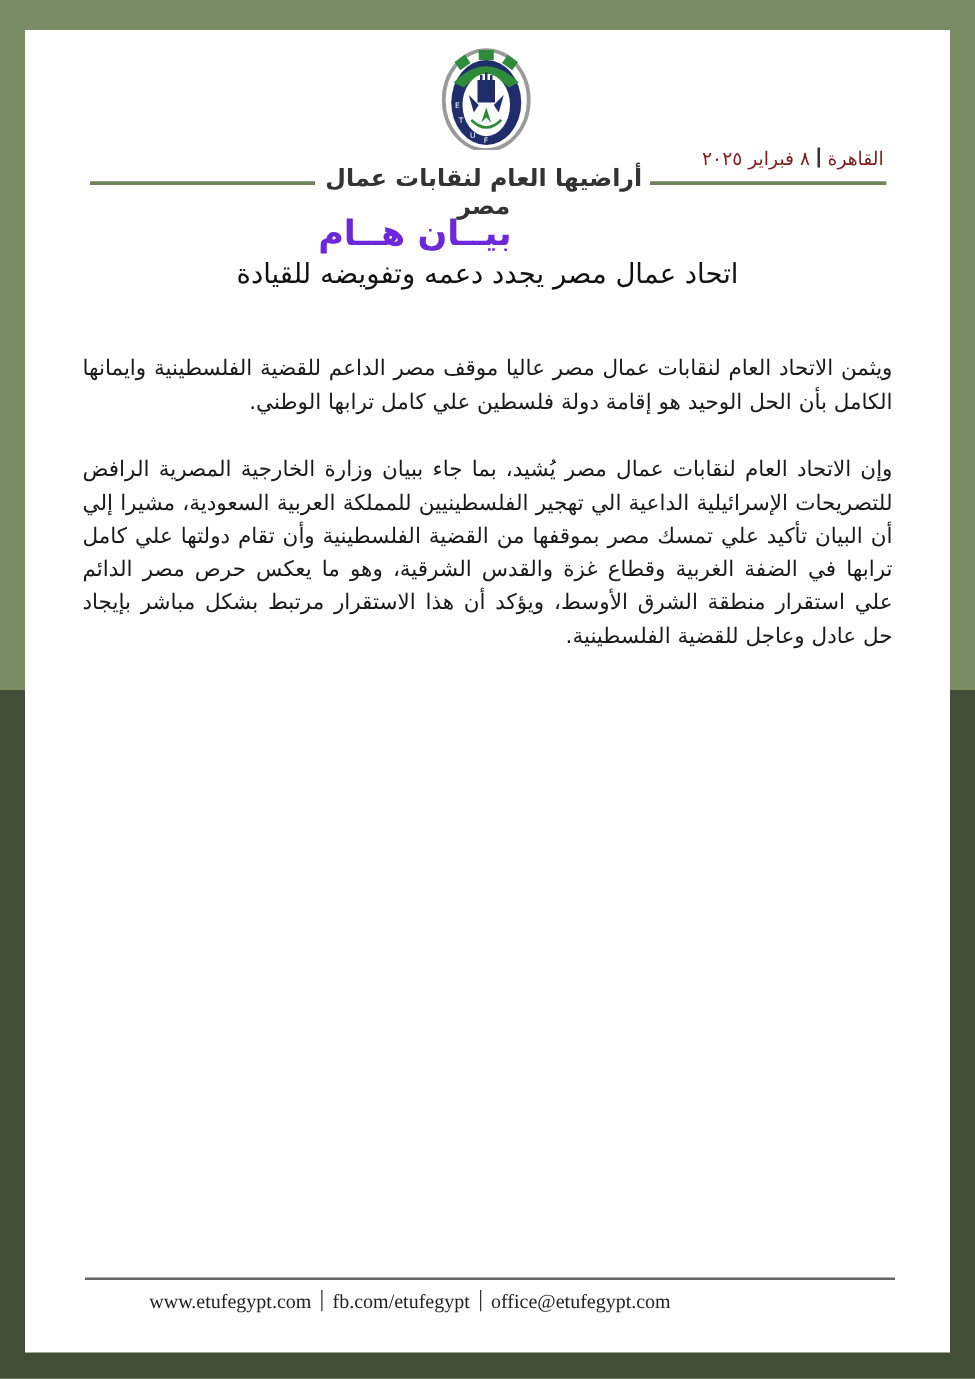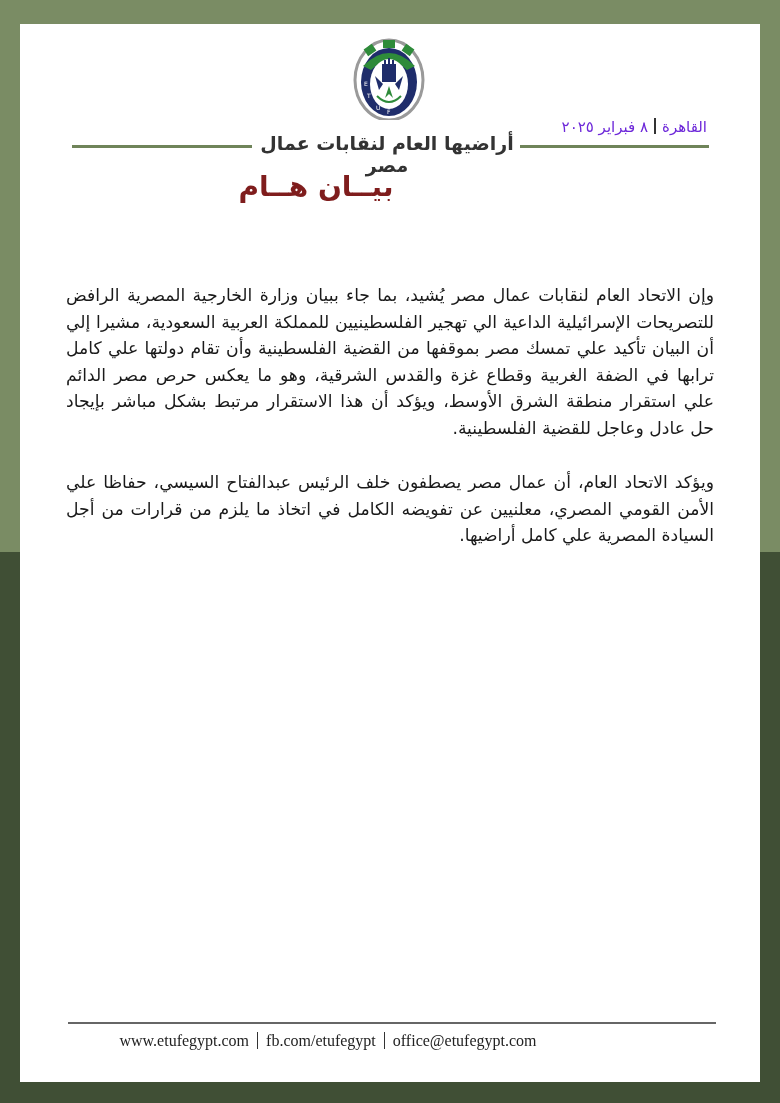--- a/index.html
+++ b/index.html
@@ -10,32 +10,32 @@
   }
   .panel {
     position: absolute; left: 20px; top: 24px; width: 740px; height: 1058px;
     background: #ffffff;
   }
   .logo {
     position: absolute; left: 347px; top: 36px; width: 84px; height: 84px;
   }
   .date {
     position: absolute; right: 73px; top: 118px; direction: rtl;
-    font-size: 15px; color: #6d28d9; white-space: nowrap;
+    font-size: 15px; color: #7f1d1d; white-space: nowrap;
   }
   .date .sep { display: inline-block; width: 2px; height: 16px; background: #333; margin: 0 6px; vertical-align: -2px; }
   .rule-left { position: absolute; left: 72px; top: 145px; width: 180px; height: 3px; background: #6f8459; }
   .rule-right { position: absolute; left: 520px; top: 145px; width: 189px; height: 3px; background: #6f8459; }
   .org-title {
     position: absolute; left: 258px; top: 132px; width: 258px; text-align: center;
     direction: rtl; font-size: 19px; font-weight: bold; color: #333;
   }
   .statement {
     position: absolute; left: 0; top: 170px; width: 632px; text-align: center;
-    direction: rtl; font-size: 28px; font-weight: bold; color: #7f1d1d;
+    direction: rtl; font-size: 28px; font-weight: bold; color: #6d28d9; padding-left: 16px;
   }
   .headline {
     position: absolute; left: 60px; top: 206px; width: 660px; text-align: center;
     direction: rtl; font-size: 22px; line-height: 28px; color: #111;
   }
   .body-text {
     position: absolute; left: 66px; top: 282px; width: 648px;
     direction: rtl; text-align: justify; text-align-last: right;
     font-size: 17.2px; line-height: 26.5px; color: #1a1a1a;
   }
@@ -82,23 +82,24 @@
   <span>القاهرة</span><span class="sep"></span><span>٨ فبراير ٢٠٢٥</span>
 </div>
 
 <div class="rule-left"></div>
 <div class="org-title">أراضيها العام لنقابات عمال مصر</div>
 <div class="rule-right"></div>
 
 <div class="statement">بيــان هــام</div>
 
 <div class="headline">
+  <div>اتحاد عمال مصر يجدد دعمه وتفويضه للقيادة</div>
 </div>
 
 <div class="body-text">
+  <p>ويثمن الاتحاد العام لنقابات عمال مصر عاليا موقف مصر الداعم للقضية الفلسطينية وايمانها الكامل بأن الحل الوحيد هو إقامة دولة فلسطين علي كامل ترابها الوطني.</p>
   <p>وإن الاتحاد العام لنقابات عمال مصر يُشيد، بما جاء ببيان وزارة الخارجية المصرية الرافض للتصريحات الإسرائيلية الداعية الي تهجير الفلسطينيين للمملكة العربية السعودية، مشيرا إلي أن البيان تأكيد علي تمسك مصر بموقفها من القضية الفلسطينية وأن تقام دولتها علي كامل ترابها في الضفة الغربية وقطاع غزة والقدس الشرقية، وهو ما يعكس حرص مصر الدائم علي استقرار منطقة الشرق الأوسط، ويؤكد أن هذا الاستقرار مرتبط بشكل مباشر بإيجاد حل عادل وعاجل للقضية الفلسطينية.</p>
-  <p>ويؤكد الاتحاد العام، أن عمال مصر يصطفون خلف الرئيس عبدالفتاح السيسي، حفاظا علي الأمن القومي المصري، معلنيين عن تفويضه الكامل في اتخاذ ما يلزم من قرارات من أجل السيادة المصرية علي كامل أراضيها.</p>
 </div>
 
 <div class="footer-rule"></div>
 <div class="footer">
   <span>www.etufegypt.com</span><span class="bar"></span><span>fb.com/etufegypt</span><span class="bar"></span><span>office@etufegypt.com</span>
 </div>
 
 </body></html>

